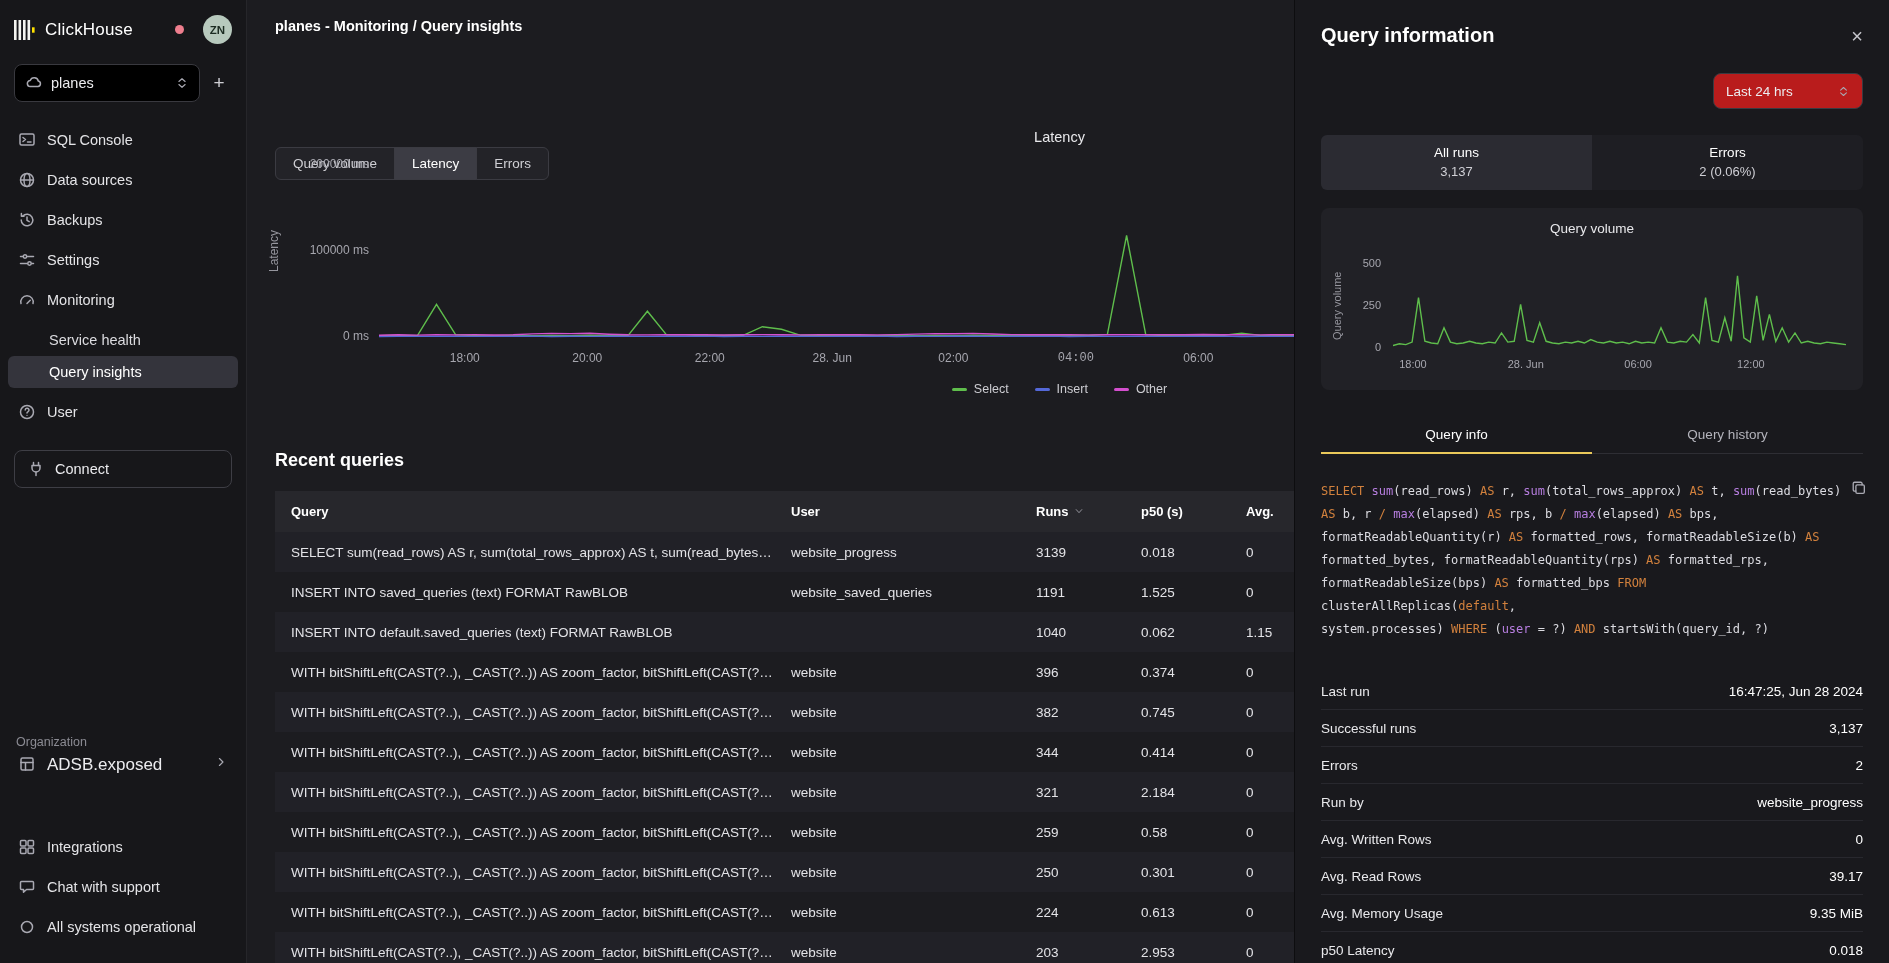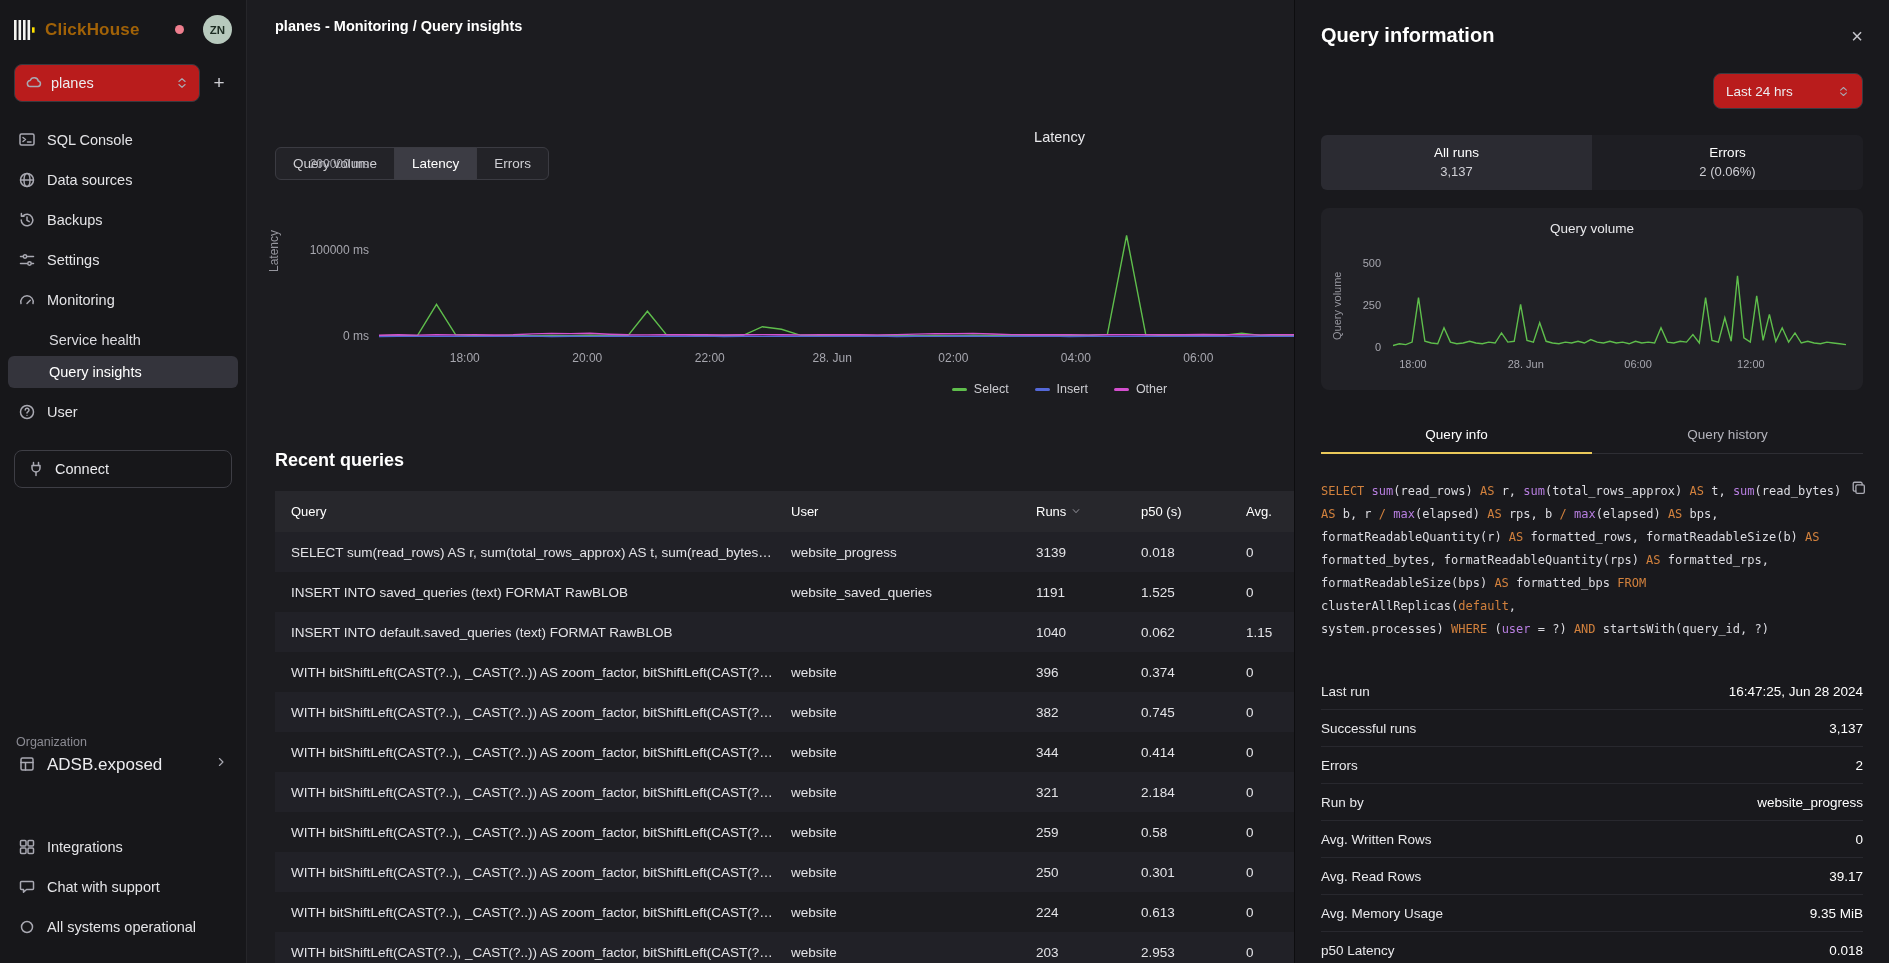--- a/index.html
+++ b/index.html
@@ -3,25 +3,25 @@
 <meta charset="utf-8">
 <style>
 *{box-sizing:border-box;margin:0;padding:0}
 html,body{width:1889px;height:963px;overflow:hidden;background:#131316;
   font-family:"Liberation Sans","DejaVu Sans",sans-serif;color:#e6e6ea}
 .app{display:flex;width:100%;height:100%;position:relative}
 
 
 .sidebar{width:247px;min-width:247px;background:#17171a;display:flex;flex-direction:column;border-right:1px solid #26262a}
 .brand{display:flex;align-items:center;gap:9px;padding:13px 14px 0 14px;height:46px}
-.brand-name{font-size:17px;font-weight:700;color:#a16207;letter-spacing:.2px}
+.brand-name{font-size:17px;font-weight:400;color:#ffffff;letter-spacing:.2px}
 .notif-dot{width:9px;height:9px;border-radius:50%;background:#ee7e8e;margin-left:auto}
 .avatar{width:29px;height:29px;border-radius:50%;background:#b7c9bd;color:#1b2b21;font-size:11.5px;font-weight:700;display:flex;align-items:center;justify-content:center;margin-left:10px;cursor:pointer}
 .service-row{display:flex;align-items:center;gap:6px;padding:0 14px;margin-top:18px}
-.service-select{flex:1;height:38px;background:#b91c1c;border:1px solid #39393f;border-radius:8px;display:flex;align-items:center;gap:8px;padding:0 10px;cursor:pointer}
+.service-select{flex:1;height:38px;background:#000000;border:1px solid #39393f;border-radius:8px;display:flex;align-items:center;gap:8px;padding:0 10px;cursor:pointer}
 .service-select .lbl{font-size:14.5px;color:#ececef}
 .carets{margin-left:auto;display:flex;align-items:center}
 .add-btn{width:26px;height:38px;display:flex;align-items:center;justify-content:center;color:#cfcfd4;font-size:19px;cursor:pointer}
 .nav{margin-top:14px}
 .nav-item{height:32px;display:flex;align-items:center;gap:11px;padding:0 10px;margin:8px 8px;border-radius:6px;font-size:14.5px;color:#e4e4e7;cursor:pointer}
 .nav-sub{height:32px;display:flex;align-items:center;padding-left:41px;margin:0 8px;border-radius:6px;font-size:14.5px;color:#dcdce0;cursor:pointer}
 .nav-sub.active{background:#34343c;color:#fff}
 .connect-btn{margin:14px 14px 0;height:38px;border:1px solid #3e3e45;border-radius:8px;display:flex;align-items:center;gap:10px;padding:0 12px;font-size:14.5px;color:#ececef;cursor:pointer}
 .side-spacer{flex:1}
 .org-label{padding:0 16px;font-size:12.5px;color:#8b8b93}
@@ -42,21 +42,21 @@
 .ylab{position:absolute;left:20px;top:272px;transform:rotate(-90deg);transform-origin:0 0;font-size:12px;color:#96969e;white-space:nowrap}
 .ytick{position:absolute;width:88px;text-align:right;font-size:12px;color:#a6a6ae;left:34px}
 .plot{position:absolute;left:132px;top:161px;width:1361px;height:180px}
 .xticks{position:absolute;left:132px;top:351px;width:1361px;height:16px}
 .xtick{position:absolute;transform:translateX(-50%);font-size:12px;color:#a6a6ae;white-space:nowrap;top:0}
 .legend{position:absolute;left:132px;top:382px;width:1361px;display:flex;justify-content:center;gap:26px}
 .legend-item{display:flex;align-items:center;gap:7px;font-size:12.5px;color:#cdcdd2;cursor:pointer}
 .swatch{width:15px;height:3px;border-radius:2px}
 .recent-title{position:absolute;top:450px;left:28px;font-size:18px;font-weight:700;color:#fff}
 .table{position:absolute;top:491px;left:28px;width:1082px;font-size:13.5px}
-.thead{display:flex;align-items:center;height:41px;background:#27272c;font-weight:400;color:#fff;font-size:13px}
+.thead{display:flex;align-items:center;height:41px;background:#27272c;font-weight:700;color:#fff;font-size:13px}
 .trow{display:flex;align-items:center;height:40px;color:#e3e3e7}
 .tbody .trow:nth-of-type(odd){background:#212127}
 .cell{padding-left:16px;white-space:nowrap;overflow:hidden;text-overflow:ellipsis}
 .c-query{width:500px}
 .c-user{width:245px}
 .c-runs{width:105px;display:flex;align-items:center;gap:5px}
 .c-p50{width:105px}
 .c-avg{width:110px}
 
 
@@ -284,21 +284,21 @@
           <polyline points="0.0,175.5 19.2,175.2 38.3,175.4 57.5,175.1 76.7,175.3 95.8,175.4 115.0,175.2 134.2,175.3 153.4,175.1 172.5,175.5 191.7,175.2 210.9,175.4 230.0,175.1 249.2,175.3 268.4,175.4 287.5,175.2 306.7,175.3 325.9,175.1 345.0,175.5 364.2,175.2 383.4,175.4 402.5,175.1 421.7,175.3 440.9,175.4 460.1,175.2 479.2,175.3 498.4,175.1 517.6,175.5 536.7,175.2 555.9,175.4 575.1,175.1 594.2,175.3 613.4,175.4 632.6,175.2 651.7,175.3 670.9,175.1 690.1,175.5 709.3,175.2 728.4,175.4 747.6,175.1 766.8,175.3 785.9,175.4 805.1,175.2 824.3,175.3 843.4,175.1 862.6,175.5 881.8,175.2 900.9,175.4 920.1,175.1 939.3,175.3 958.5,175.4 977.6,175.2 996.8,175.3 1016.0,175.1 1035.1,175.5 1054.3,175.2 1073.5,175.4 1092.6,175.1 1111.8,175.3 1131.0,175.4 1150.1,175.2 1169.3,175.3 1188.5,175.1 1207.6,175.5 1226.8,175.2 1246.0,175.4 1265.2,175.1 1284.3,175.3 1303.5,175.4 1322.7,175.2 1341.8,175.3 1361.0,175.1" fill="none" stroke="#5468d8" stroke-width="1.4" vector-effect="non-scaling-stroke"></polyline>
           <polyline points="0.0,174.3 19.2,173.8 38.3,174.1 57.5,173.7 76.7,173.9 95.8,173.8 115.0,174.0 134.2,173.8 153.4,172.9 172.5,172.4 191.7,172.6 210.9,172.2 230.0,173.2 249.2,173.8 268.4,173.9 287.5,173.8 306.7,173.7 325.9,173.8 345.0,174.0 364.2,173.8 383.4,173.6 402.5,173.8 421.7,173.9 440.9,173.7 460.1,173.8 479.2,173.8 498.4,173.9 517.6,173.6 536.7,173.1 555.9,172.6 575.1,172.8 594.2,172.4 613.4,173.0 632.6,173.6 651.7,173.8 670.9,173.8 690.1,173.7 709.3,173.9 728.4,173.8 747.6,173.6 766.8,173.8 785.9,173.7 805.1,173.8 824.3,173.5 843.4,173.8 862.6,173.8 881.8,173.9 900.9,173.7 920.1,173.8 939.3,173.8 958.5,173.2 977.6,173.6 996.8,173.8 1016.0,173.8 1035.1,173.9 1054.3,173.8 1073.5,173.8 1092.6,173.9 1111.8,173.8 1131.0,173.8 1150.1,173.7 1169.3,173.8 1188.5,173.8 1207.6,173.9 1226.8,173.8 1246.0,173.8 1265.2,173.8 1284.3,173.9 1303.5,173.8 1322.7,173.8 1341.8,173.9 1361.0,173.8" fill="none" stroke="#d44fce" stroke-width="1.4" vector-effect="non-scaling-stroke"></polyline>
         </svg>
     </div>
     <div class="xticks">
         <span class="xtick" style="left: 6.3%;">18:00</span>
         <span class="xtick" style="left: 15.3%;">20:00</span>
         <span class="xtick" style="left: 24.3%;">22:00</span>
         <span class="xtick" style="left: 33.3%;">28. Jun</span>
         <span class="xtick" style="left: 42.2%;">02:00</span>
-        <span class="xtick" style="left: 51.2%;">04:00</span>
+        <span class="xtick" style="left: 51.2%; font-family: Liberation Mono, monospace;">04:00</span>
         <span class="xtick" style="left: 60.2%;">06:00</span>
       </div>
 
     <div class="legend">
 
     <div class="legend-item">
           <span class="swatch" style="background: rgb(95, 190, 76);"></span>
           <span>Select</span>
         </div>
         <div class="legend-item">

